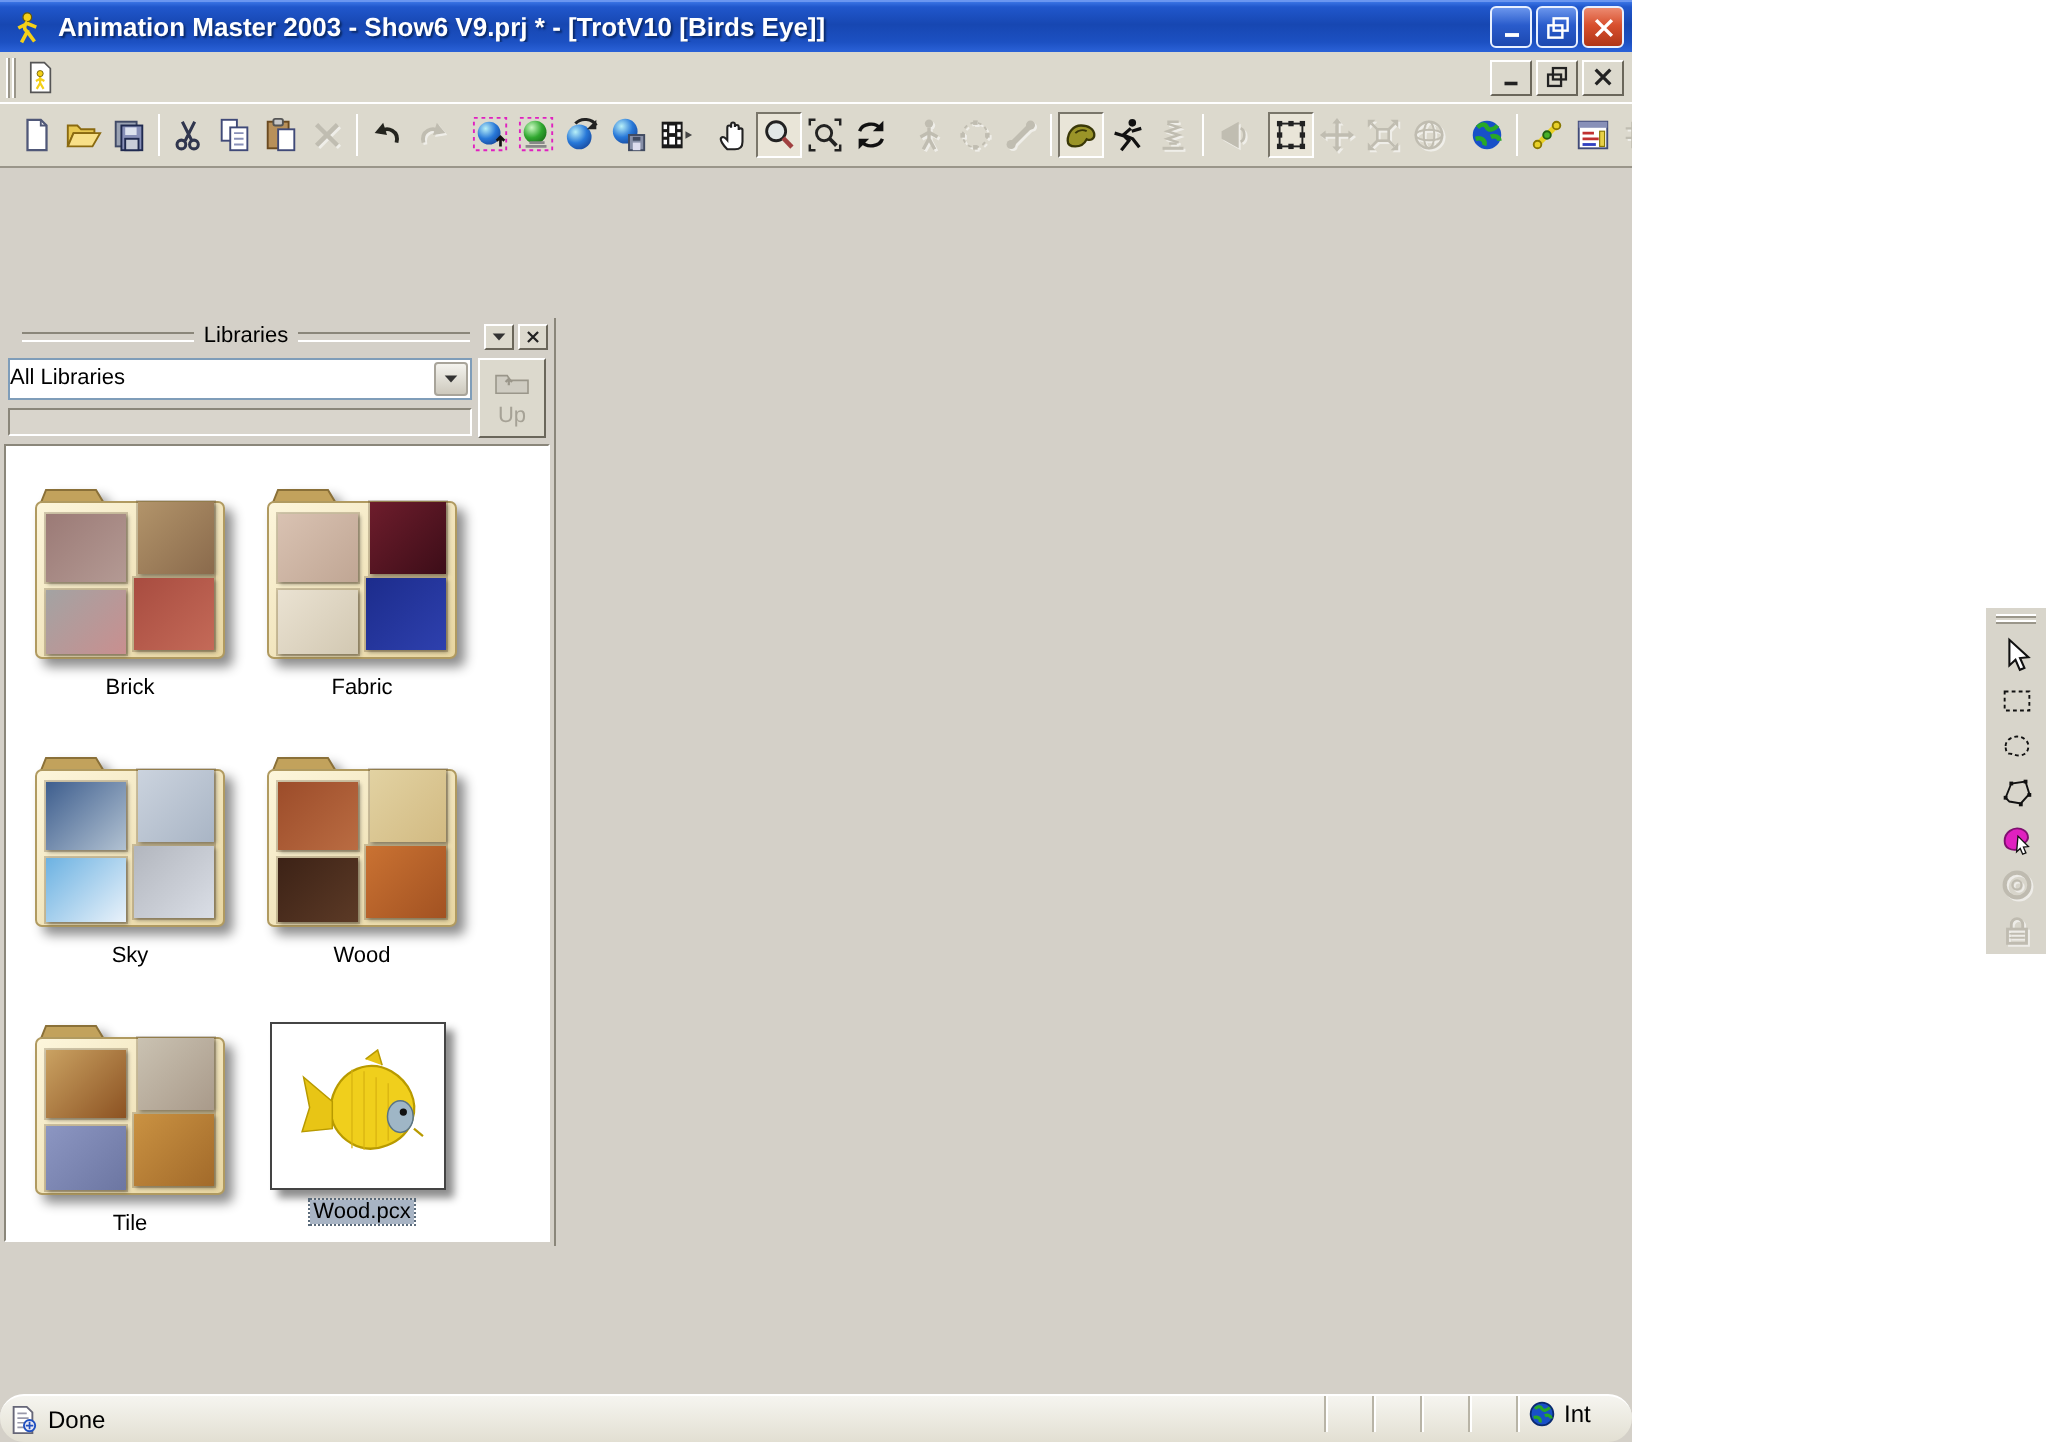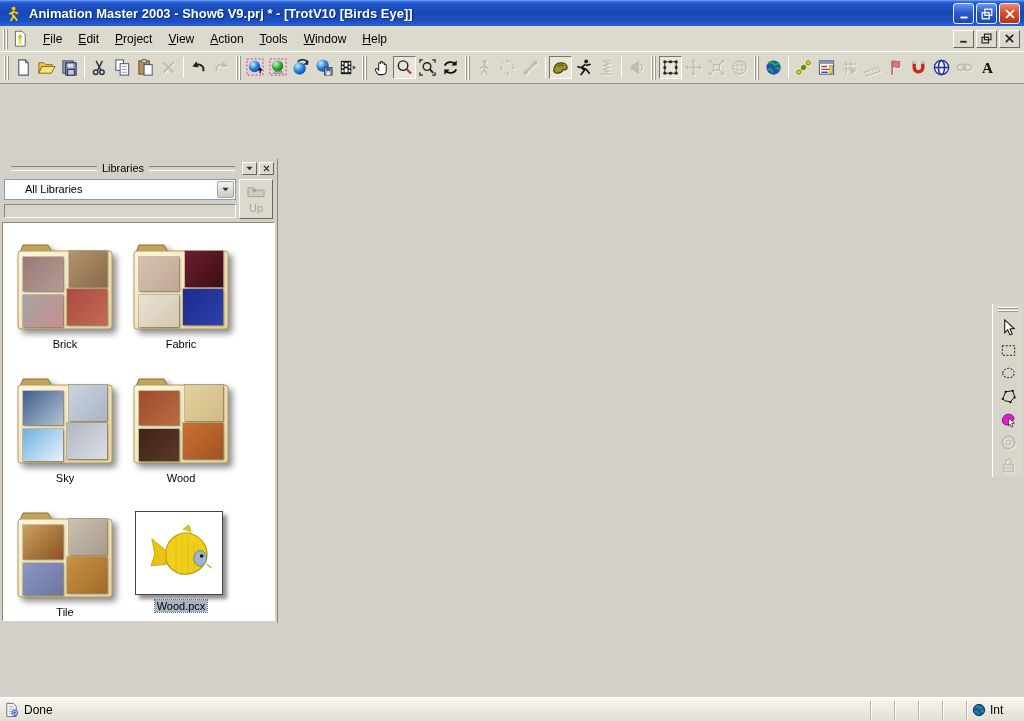--- a/index.html
+++ b/index.html
@@ -1,17 +1,17 @@
 <!DOCTYPE html>
 <html><head>
 <meta charset="utf-8">
 <style>
   * { margin:0; padding:0; box-sizing:border-box; }
   html,body { width:1024px; height:721px; overflow:hidden; font-family:"Liberation Sans", sans-serif; }
-  .window { width:1024px; height:721px; display:flex; flex-direction:column; background:#d4d0c8; position:relative; }
+  .window { width:816px; height:721px; display:flex; flex-direction:column; background:#d4d0c8; position:relative; }
 
   
   .titlebar { height:26px; display:flex; align-items:center; padding:0 4px 0 6px;
     background:linear-gradient(180deg,#3a74e4 0%,#2057cc 10%,#1747b2 45%,#1c50c2 80%,#2b62d8 100%);
     border-top:1px solid #6a96f0; flex:0 0 26px; }
   .app-icon { width:18px; height:18px; margin-right:5px; flex:0 0 18px; }
   .title-text { color:#fff; font-weight:bold; font-size:13px; text-shadow:1px 1px 1px #0a2a6a; white-space:nowrap; overflow:hidden; flex:1; }
   .tb-btns { display:flex; gap:2px; }
   .xp-btn { width:21px; height:21px; border:1px solid #e8f0ff; border-radius:3px; color:#fff; display:flex; align-items:center; justify-content:center;
     background:linear-gradient(180deg,#6a95ec,#2a5ccc 45%,#1c48b0); cursor:default; padding:0; }
@@ -49,21 +49,21 @@
   
   .lib-panel { width:278px; flex:0 0 278px; background:#d4d0c8; display:flex; flex-direction:column; border-right:1px solid #8a867a; }
   .lib-hdr { height:17px; display:flex; align-items:center; padding:2px 3px 0 6px; }
   .hdr-line { flex:1; height:5px; border-top:1px solid #8a867a; border-bottom:1px solid #fff; margin:0 5px; }
   .lib-title { font-size:11px; color:#000; }
   .mini-btn { width:15px; height:13px; margin-left:2px; background:#dcd9cd; border:1px solid; border-color:#fff #6a665a #6a665a #fff;
     display:flex; align-items:center; justify-content:center; padding:0; }
   .mini-btn svg { width:9px; height:9px; }
   .lib-controls { position:relative; height:46px; flex:0 0 46px; }
   .combo { position:absolute; left:4px; top:3px; width:232px; height:21px; background:#fff; border:1px solid #7f9db9; display:flex; align-items:center; }
-  .combo-val { flex:1; font-size:11px; padding-left:20px; color:#000; }
+  .combo-val { flex:1; font-size:11px; padding-left:0; color:#000; }
   .combo-btn { width:17px; height:17px; margin-right:1px; background:linear-gradient(180deg,#f4f3ee,#cdc9bd); border:1px solid #a8a49a; border-radius:2px;
     display:flex; align-items:center; justify-content:center; padding:0; }
   .combo-btn svg { width:9px; height:9px; }
   .path-bar { position:absolute; left:4px; top:28px; width:232px; height:14px; background:#d9d5cc; border:1px solid; border-color:#8a867a #fff #fff #8a867a; }
   .up-btn { position:absolute; right:4px; top:3px; width:34px; height:40px; background:#dcd9cd; border:1px solid; border-color:#fff #6a665a #6a665a #fff;
     display:flex; flex-direction:column; align-items:center; justify-content:center; gap:3px; color:#a6a296; padding:0; }
   .up-btn svg { width:20px; height:16px; }
   .up-btn .up-txt { font-size:11px; color:#a6a296; }
   .lib-list { flex:1; margin:0 2px 2px 2px; background:#fff; border:1px solid; border-color:#8a867a #fff #fff #8a867a; overflow:hidden;
     display:grid; grid-template-columns:104px 104px; gap:15px 12px; padding:10px 0 0 10px; align-content:start; }
@@ -96,21 +96,21 @@
   
   .palette { width:31px; flex:0 0 31px; background:#d8d5cb; border-left:1px solid #fff; display:flex; flex-direction:column; align-items:center; padding-top:3px; }
   .pal-grip { width:20px; height:5px; margin-bottom:4px;
     background:linear-gradient(180deg,#fff 0 1px,#9a968a 1px 2px,transparent 2px 3px,#fff 3px 4px,#9a968a 4px 5px); }
   .pbtn { width:24px; height:23px; background:transparent; border:1px solid transparent; display:flex; align-items:center; justify-content:center; padding:0; color:#1a1a1a; }
   .pbtn .ic { width:19px; height:19px; }
   .pbtn.off { color:#b0aca0; }
   .pbtn.off .ic { opacity:.62; filter:drop-shadow(1px 1px 0 rgba(255,255,255,.9)); }
 
   
-  .statusbar { height:24px; flex:0 0 24px; background:linear-gradient(180deg,#f6f5f0,#e2dfd2); border-top:1px solid #fff; display:flex; align-items:center; font-size:12px; color:#000; }
+  .statusbar { height:24px; flex:0 0 24px; background:linear-gradient(180deg,#f6f5f0,#e2dfd2); border-top:1px solid #fff; display:flex; font-size:12px; color:#000;border-radius:12px; }
   .sb-main { flex:1; display:flex; align-items:center; gap:5px; padding-left:4px; }
   .sb-icon { width:15px; height:15px; }
   .sb-pane { width:24px; height:18px; border-left:1px solid #b8b4a6; box-shadow:inset 1px 0 0 #fff; }
   .sb-right { width:58px; height:18px; border-left:1px solid #b8b4a6; box-shadow:inset 1px 0 0 #fff; display:flex; align-items:center; gap:4px; padding-left:5px; white-space:nowrap; overflow:hidden; }
   .globe-ic { width:14px; height:14px; flex:0 0 14px; }
 </style>
 </head>
 <body>
 
 <svg width="0" height="0" style="position:absolute">
@@ -453,30 +453,20 @@
           </svg>
         </button>
     </span>
   </div>
 
   <div class="menubar">
     <span class="grip-v"></span>
     <span class="doc-icon"><svg viewBox="0 0 20 20" width="17" height="17">
           <use href="#s-docfig"></use>
         </svg></span>
-    <nav id="menu-items">
-        <span class="menu-item"><u>F</u>ile</span>
-        <span class="menu-item"><u>E</u>dit</span>
-        <span class="menu-item"><u>P</u>roject</span>
-        <span class="menu-item"><u>V</u>iew</span>
-        <span class="menu-item"><u>A</u>ction</span>
-        <span class="menu-item"><u>T</u>ools</span>
-        <span class="menu-item"><u>W</u>indow</span>
-        <span class="menu-item"><u>H</u>elp</span>
-      </nav>
     <span class="child-btns">
       <button class="win-btn">
           <svg viewBox="0 0 16 16">
             <use href="#s-winmin"></use>
           </svg>
         </button>
       <button class="win-btn">
           <svg viewBox="0 0 16 16">
             <use href="#s-winrestore"></use>
           </svg>

